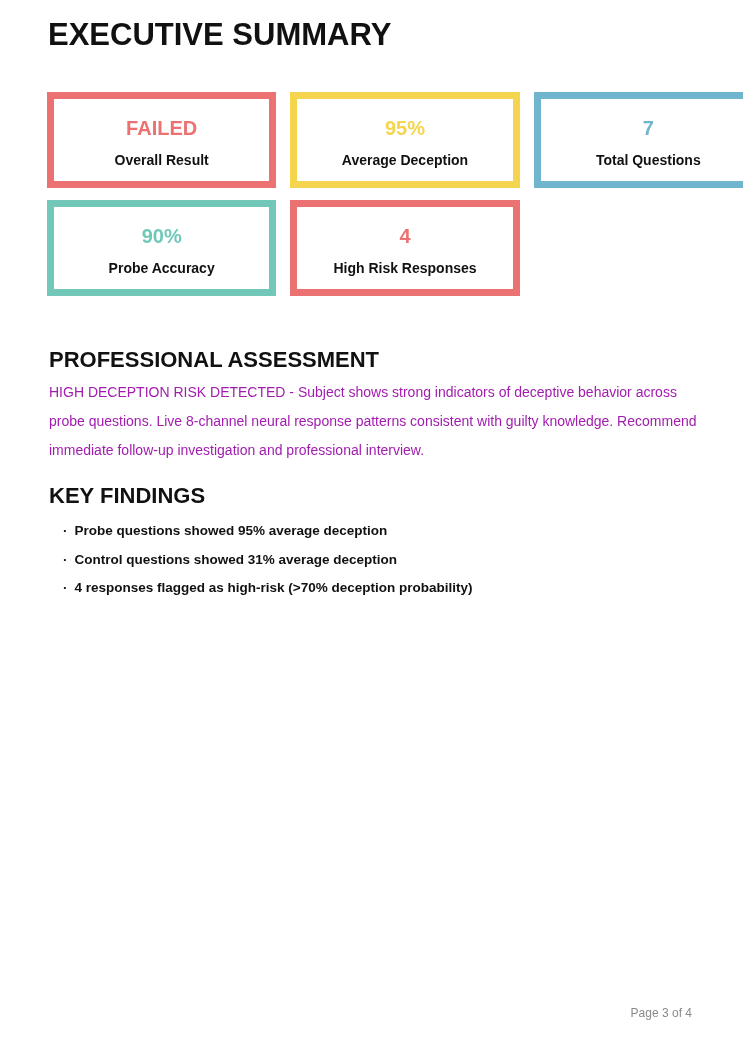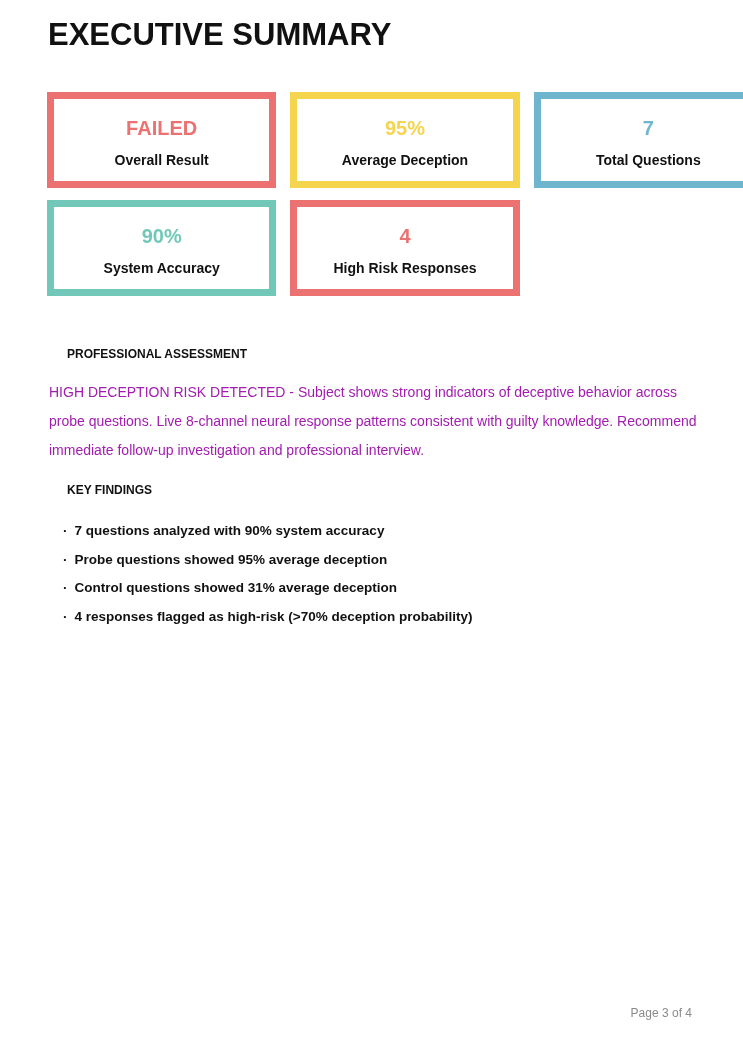--- a/index.html
+++ b/index.html
@@ -53,22 +53,22 @@
   }
   .card .label {
     font-size: 14px;
     font-weight: 700;
     line-height: 13px;
     color: #111111;
     white-space: nowrap;
   }
   .section-heading {
     position: absolute;
-    left: 67px;
-    font-size: 12px;
+    left: 49px;
+    font-size: 22px;
     font-weight: 700;
     color: #111111;
     white-space: nowrap;
   }
   .heading-assessment { top: 347px; }
   .heading-findings { top: 483px; }
   .assessment-body {
     position: absolute;
     left: 49px;
     top: 378px;
@@ -126,39 +126,38 @@
       <div class="label">Average Deception</div>
     </div>
 
     <div class="card" style="border-color: rgb(111, 181, 206);">
       <div class="value" style="color: rgb(111, 181, 206);">7</div>
       <div class="label">Total Questions</div>
     </div>
 
     <div class="card" style="border-color: rgb(113, 200, 185);">
       <div class="value" style="color: rgb(113, 200, 185);">90%</div>
-      <div class="label">System Accuracy</div>
+      <div class="label">Probe Accuracy</div>
     </div>
 
 
     <div class="card" style="border-color: rgb(236, 114, 114);">
       <div class="value" style="color: rgb(236, 114, 114);">4</div>
       <div class="label">High Risk Responses</div>
     </div>
 
   </div>
 
   <div class="section-heading heading-assessment">PROFESSIONAL ASSESSMENT</div>
 
   <div class="assessment-body">HIGH DECEPTION RISK DETECTED - Subject shows strong indicators of deceptive behavior across probe questions. Live 8-channel neural response patterns consistent with guilty knowledge. Recommend immediate follow-up investigation and professional interview.</div>
 
   <div class="section-heading heading-findings">KEY FINDINGS</div>
 
   <ul class="findings-list">
-    <li><span class="dot">·</span><span>7 questions analyzed with 90% system accuracy</span></li>
     <li><span class="dot">·</span><span>Probe questions showed 95% average deception</span></li>
     <li><span class="dot">·</span><span>Control questions showed 31% average deception</span></li>
     <li><span class="dot">·</span><span>4 responses flagged as high-risk (&gt;70% deception probability)</span></li>
   </ul>
 
   <div class="footer">Page 3 of 4</div>
 
 </div>
 
 </body></html>

